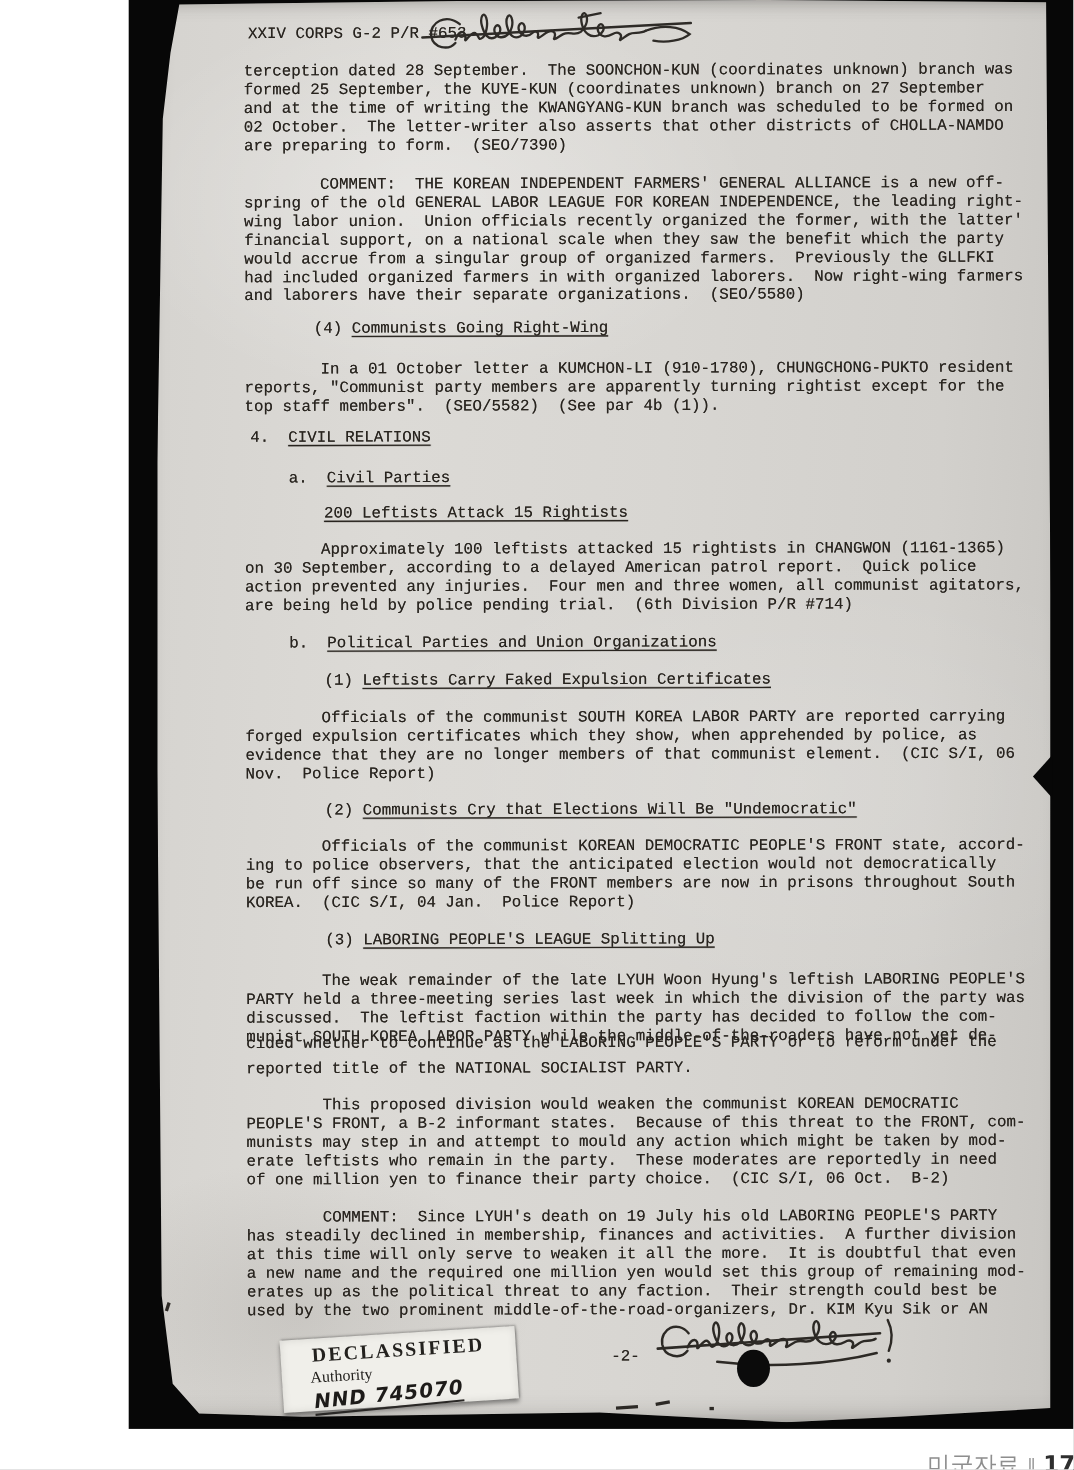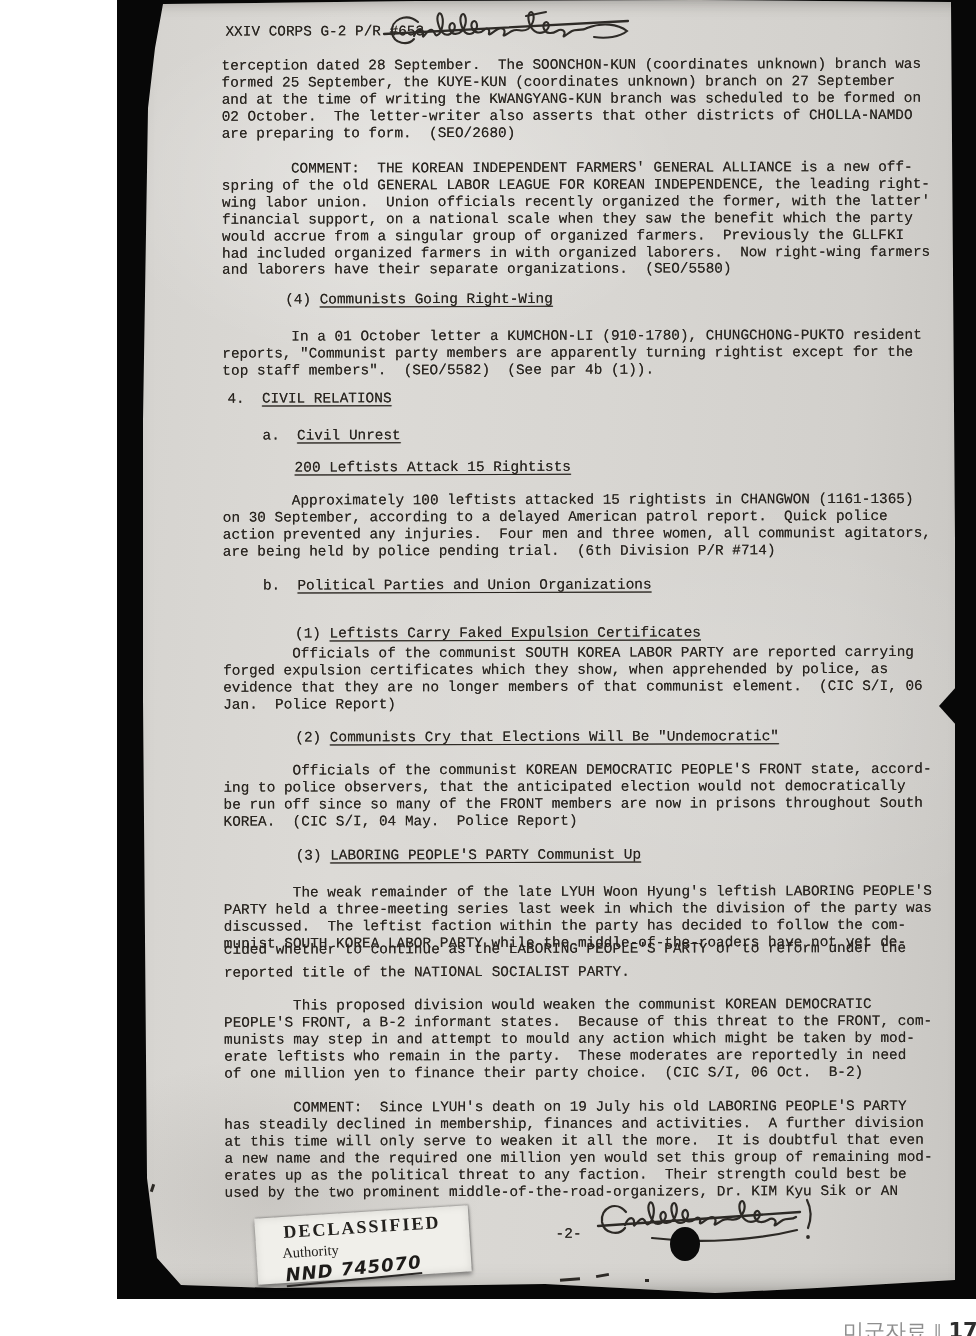--- a/index.html
+++ b/index.html
@@ -67,62 +67,62 @@
   </div>
 
   <div class="typed" id="typed-layer">
     <div class="doc-header">XXIV CORPS G-2 P/R #653</div>
     <div id="typed-blocks">
         <div class="tblock" style="left: 223px; top: 57px;">
           <div class="tline" style="top: 0px;">terception dated 28 September.  The SOONCHON-KUN (coordinates unknown) branch was</div>
           <div class="tline" style="top: 16.9px;">formed 25 September, the KUYE-KUN (coordinates unknown) branch on 27 September</div>
           <div class="tline" style="top: 33.8px;">and at the time of writing the KWANGYANG-KUN branch was scheduled to be formed on</div>
           <div class="tline" style="top: 50.7px;">02 October.  The letter-writer also asserts that other districts of CHOLLA-NAMDO</div>
-          <div class="tline" style="top: 67.6px;">are preparing to form.  (SEO/2680)</div>
+          <div class="tline" style="top: 67.6px;">are preparing to form.  (SEO/7390)</div>
         </div>
         <div class="tblock" style="left: 223px; top: 160px;">
           <div class="tline" style="top: 0px;">        COMMENT:  THE KOREAN INDEPENDENT FARMERS' GENERAL ALLIANCE is a new off-</div>
           <div class="tline" style="top: 16.9px;">spring of the old GENERAL LABOR LEAGUE FOR KOREAN INDEPENDENCE, the leading right-</div>
           <div class="tline" style="top: 33.8px;">wing labor union.  Union officials recently organized the former, with the latter'</div>
           <div class="tline" style="top: 50.7px;">financial support, on a national scale when they saw the benefit which the party</div>
           <div class="tline" style="top: 67.6px;">would accrue from a singular group of organized farmers.  Previously the GLLFKI</div>
           <div class="tline" style="top: 84.5px;">had included organized farmers in with organized laborers.  Now right-wing farmers</div>
           <div class="tline" style="top: 101.4px;">and laborers have their separate organizations.  (SEO/5580)</div>
         </div>
         <div class="theading" style="left: 286px; top: 291px;"><span>(4) </span><span class="u">Communists Going Right-Wing</span></div>
         <div class="tblock" style="left: 223px; top: 328px;">
           <div class="tline" style="top: 0px;">        In a 01 October letter a KUMCHON-LI (910-1780), CHUNGCHONG-PUKTO resident</div>
           <div class="tline" style="top: 16.9px;">reports, "Communist party members are apparently turning rightist except for the</div>
           <div class="tline" style="top: 33.8px;">top staff members".  (SEO/5582)  (See par 4b (1)).</div>
         </div>
         <div class="theading" style="left: 228px; top: 390px; font-family: Liberation Mono, monospace;"><span>4.  </span><span class="u">CIVIL RELATIONS</span></div>
-        <div class="theading" style="left: 263px; top: 427px;"><span>a.  </span><span class="u">Civil Unrest</span></div>
+        <div class="theading" style="left: 263px; top: 427px;"><span>a.  </span><span class="u">Civil Parties</span></div>
         <div class="theading" style="left: 295px; top: 459px;"><span></span><span class="u">200 Leftists Attack 15 Rightists</span></div>
         <div class="tblock" style="left: 223px; top: 492px;">
           <div class="tline" style="top: 0px;">        Approximately 100 leftists attacked 15 rightists in CHANGWON (1161-1365)</div>
           <div class="tline" style="top: 16.9px;">on 30 September, according to a delayed American patrol report.  Quick police</div>
           <div class="tline" style="top: 33.8px;">action prevented any injuries.  Four men and three women, all communist agitators,</div>
           <div class="tline" style="top: 50.7px;">are being held by police pending trial.  (6th Division P/R #714)</div>
         </div>
         <div class="theading" style="left: 263px; top: 577px;"><span>b.  </span><span class="u">Political Parties and Union Organizations</span></div>
-        <div class="theading" style="left: 295px; top: 625px;"><span>(1) </span><span class="u">Leftists Carry Faked Expulsion Certificates</span></div>
+        <div class="theading" style="left: 295px; top: 611px;"><span>(1) </span><span class="u">Leftists Carry Faked Expulsion Certificates</span></div>
         <div class="tblock" style="left: 223px; top: 645px;">
           <div class="tline" style="top: 0px;">        Officials of the communist SOUTH KOREA LABOR PARTY are reported carrying</div>
           <div class="tline" style="top: 16.9px;">forged expulsion certificates which they show, when apprehended by police, as</div>
           <div class="tline" style="top: 33.8px;">evidence that they are no longer members of that communist element.  (CIC S/I, 06</div>
-          <div class="tline" style="top: 50.7px;">Jan.  Police Report)</div>
+          <div class="tline" style="top: 50.7px;">Nov.  Police Report)</div>
         </div>
         <div class="theading" style="left: 295px; top: 729px;"><span>(2) </span><span class="u">Communists Cry that Elections Will Be "Undemocratic"</span></div>
         <div class="tblock" style="left: 223px; top: 762px;">
           <div class="tline" style="top: 0px;">        Officials of the communist KOREAN DEMOCRATIC PEOPLE'S FRONT state, accord-</div>
           <div class="tline" style="top: 16.9px;">ing to police observers, that the anticipated election would not democratically</div>
           <div class="tline" style="top: 33.8px;">be run off since so many of the FRONT members are now in prisons throughout South</div>
-          <div class="tline" style="top: 50.7px;">KOREA.  (CIC S/I, 04 May.  Police Report)</div>
+          <div class="tline" style="top: 50.7px;">KOREA.  (CIC S/I, 04 Jan.  Police Report)</div>
         </div>
-        <div class="theading" style="left: 295px; top: 847px;"><span>(3) </span><span class="u">LABORING PEOPLE'S PARTY Communist Up</span></div>
+        <div class="theading" style="left: 295px; top: 847px;"><span>(3) </span><span class="u">LABORING PEOPLE'S LEAGUE Splitting Up</span></div>
         <div class="tblock" style="left: 223px; top: 884px;">
           <div class="tline" style="top: 0px;">        The weak remainder of the late LYUH Woon Hyung's leftish LABORING PEOPLE'S</div>
           <div class="tline" style="top: 16.9px;">PARTY held a three-meeting series last week in which the division of the party was</div>
           <div class="tline" style="top: 33.8px;">discussed.  The leftist faction within the party has decided to follow the com-</div>
           <div class="tline" style="top: 50.7px;">munist SOUTH KOREA LABOR PARTY while the middle-of-the-roaders have not yet de-</div>
           <div class="tline" style="top: 56.6px;">cided whether to continue as the LABORING PEOPLE'S PARTY or to reform under the</div>
           <div class="tline" style="top: 79.5px;">reported title of the NATIONAL SOCIALIST PARTY.</div>
         </div>
         <div class="tblock" style="left: 223px; top: 997px;">
           <div class="tline" style="top: 0px;">        This proposed division would weaken the communist KOREAN DEMOCRATIC</div>

